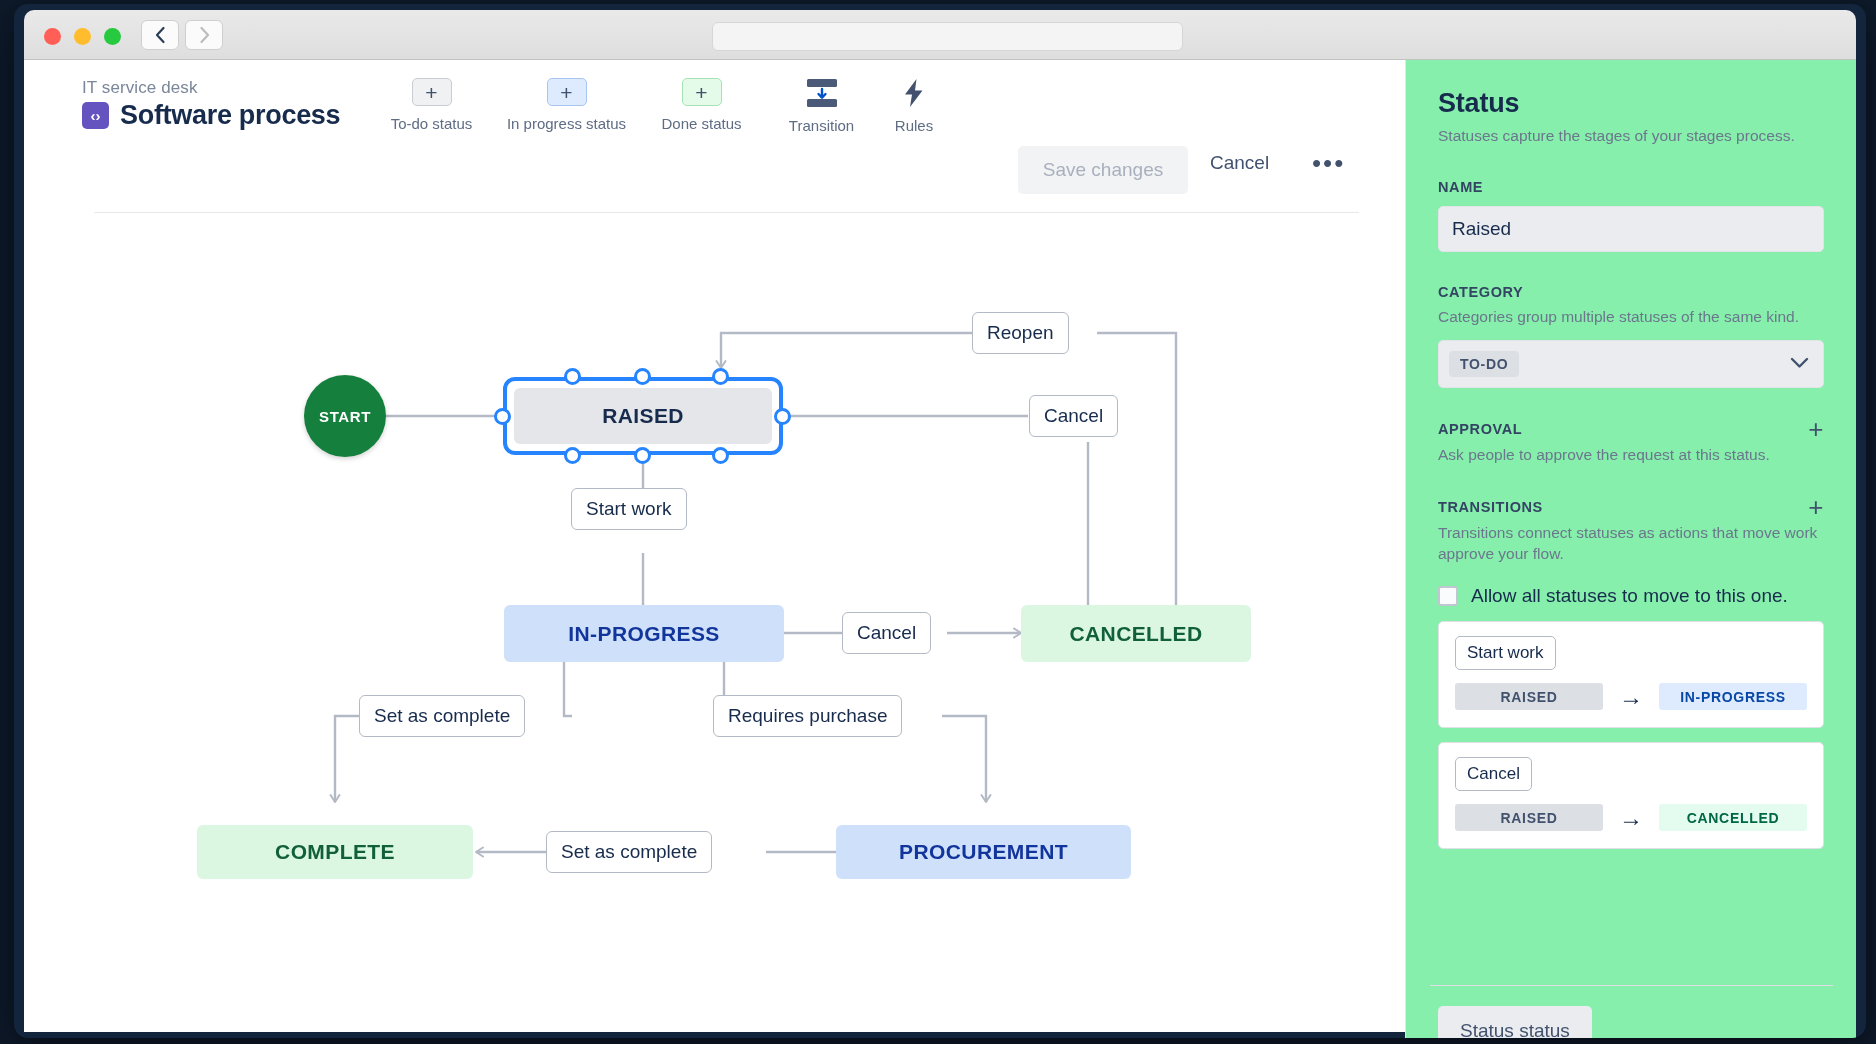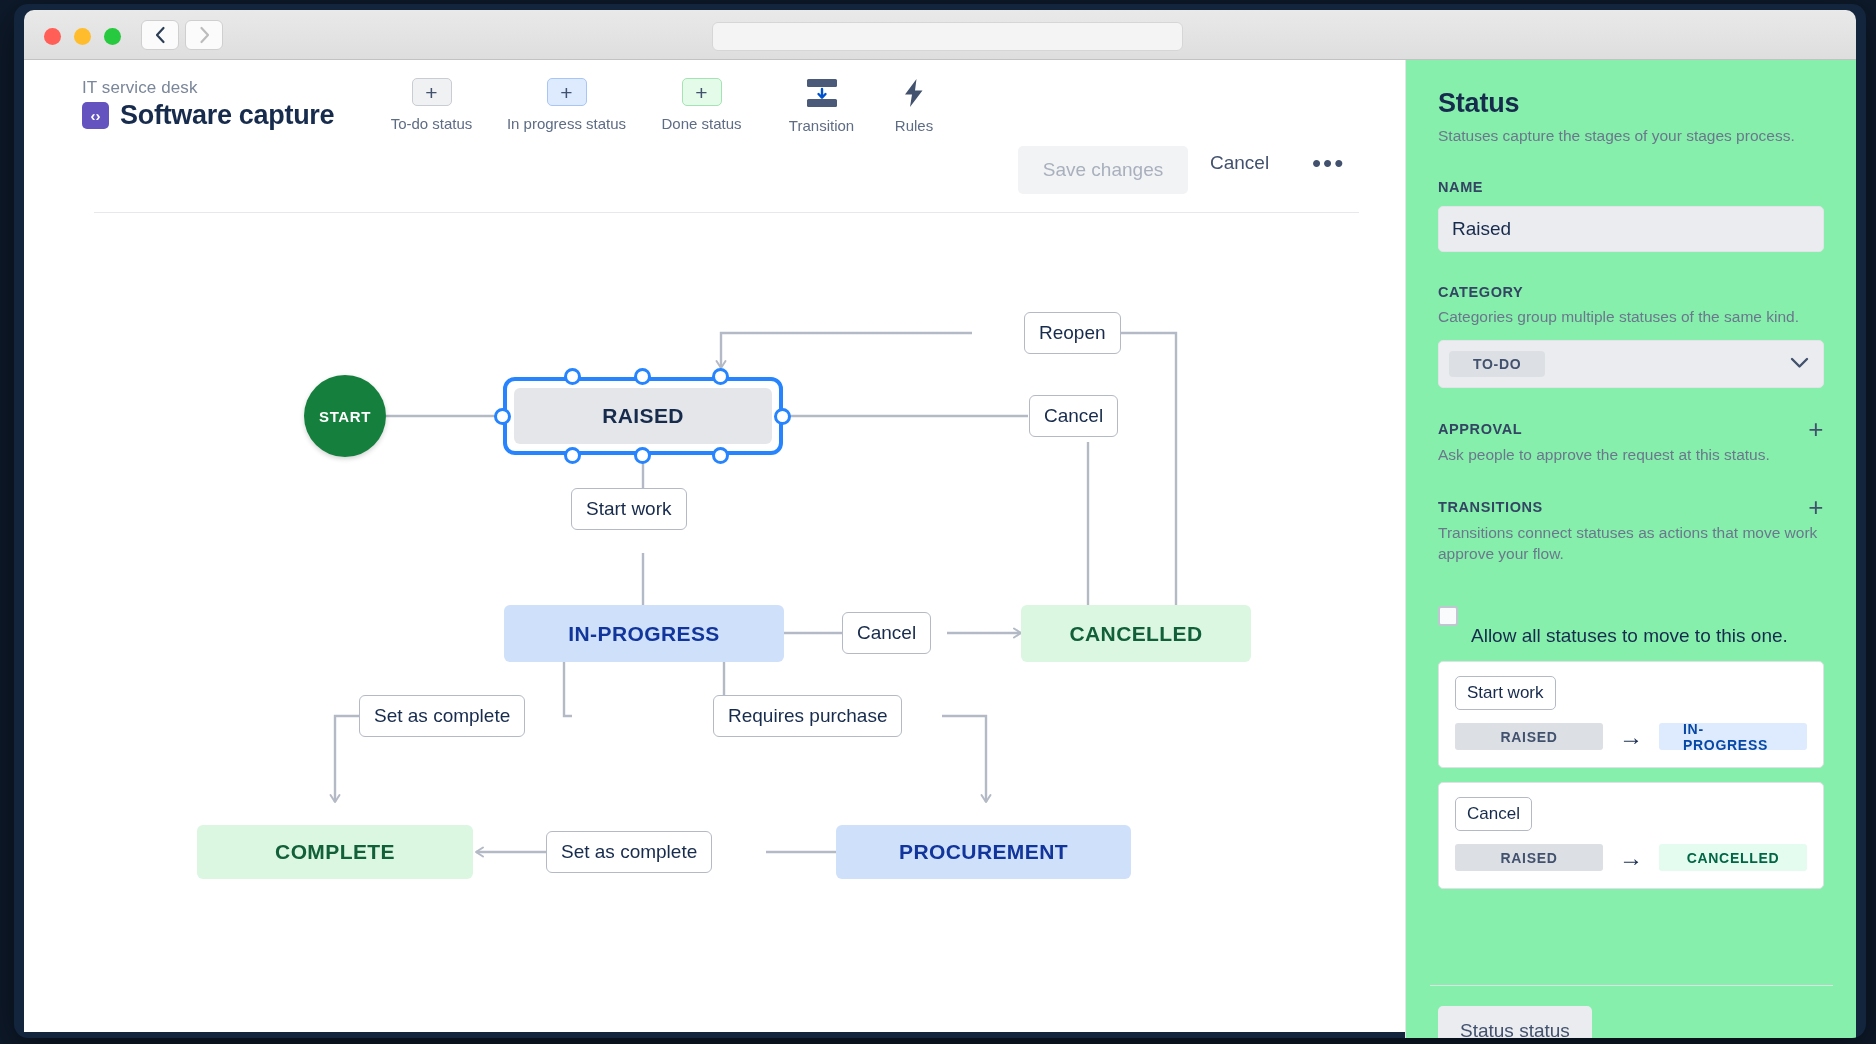--- a/index.html
+++ b/index.html
@@ -225,35 +225,35 @@
 
   .select-box {
     margin-top: 12px;
     width: 100%; height: 48px;
     background: #ebecf0; border: 1px solid #e2e4e9; border-radius: 5px;
     display: flex; align-items: center; justify-content: space-between;
     padding: 0 14px 0 10px; cursor: pointer;
   }
   .badge {
     display: inline-flex; align-items: center; justify-content: center;
-    height: 26px; padding: 0 24px; border-radius: 4px;
-    font-size: 14px; font-weight: bold; letter-spacing: .7px;
+    height: 26px; padding: 0 11px; border-radius: 4px;
+    font-size: 14px; font-weight: bold; letter-spacing: .7px; text-align: right;
   }
   .badge.gray  { background: #dcdfe4; color: #42526e; }
   .badge.blue  { background: #deebff; color: #0747a6; }
   .badge.green { background: #e3fcef; color: #006644; }
 
   .chev { color: #42526e; font-size: 17px; }
 
   .checkbox-row { display: flex; align-items: center; gap: 13px; margin-top: 20px; }
   .checkbox {
     width: 20px; height: 20px; border: 2px solid #c1c7d0;
     border-radius: 3px; background: #fafbfc; cursor: pointer; flex: none;
   }
-  .checkbox-label { font-size: 19px; color: #172b4d; margin-top: 40px; }
+  .checkbox-label { font-size: 19px; color: #172b4d; }
 
   .trans-card {
     margin-top: 14px;
     background: #fff;
     border: 1px solid #dfe1e6;
     border-radius: 5px;
     padding: 14px 16px 16px 16px;
   }
   .trans-name {
     display: inline-flex; align-items: center;
@@ -309,21 +309,21 @@
     <div class="addressbar"></div>
   </div>
 
   <div class="app">
 
     <div class="canvas-area">
 
       <div class="breadcrumb">IT service desk</div>
       <div class="project-title-row">
         <div class="proj-icon">‹›</div>
-        <div class="project-title">Software capture</div>
+        <div class="project-title">Software process</div>
       </div>
 
       <div class="tool-group" style="left:340px">
         <div class="tool">
           <div class="plus-btn todo">+</div>
           <div class="tool-label">To-do status</div>
         </div>
         <div class="tool">
           <div class="plus-btn inprog">+</div>
           <div class="tool-label">In progress status</div>
@@ -408,21 +408,21 @@
         <div class="handle" style="left:688px; top:227px;"></div>
 
         <div class="node blue" style="left:480px; top:385px; width:280px; height:57px;">IN-PROGRESS</div>
 
         <div class="node green" style="left:997px; top:385px; width:230px; height:57px;">CANCELLED</div>
 
         <div class="node green" style="left:173px; top:605px; width:276px; height:54px;">COMPLETE</div>
 
         <div class="node blue" style="left:812px; top:605px; width:295px; height:54px;">PROCUREMENT</div>
 
-        <div class="edge-label" style="left:1000px; top:92px;">Reopen</div>
+        <div class="edge-label" style="left:948px; top:92px;">Reopen</div>
         <div class="edge-label" style="left:1005px; top:175px;">Cancel</div>
         <div class="edge-label" style="left:547px; top:268px;">Start work</div>
         <div class="edge-label" style="left:818px; top:392px;">Cancel</div>
         <div class="edge-label" style="left:335px; top:475px;">Set as complete</div>
         <div class="edge-label" style="left:689px; top:475px;">Requires purchase</div>
         <div class="edge-label" style="left:522px; top:611px;">Set as complete</div>
 
       </div>
     </div>
 

